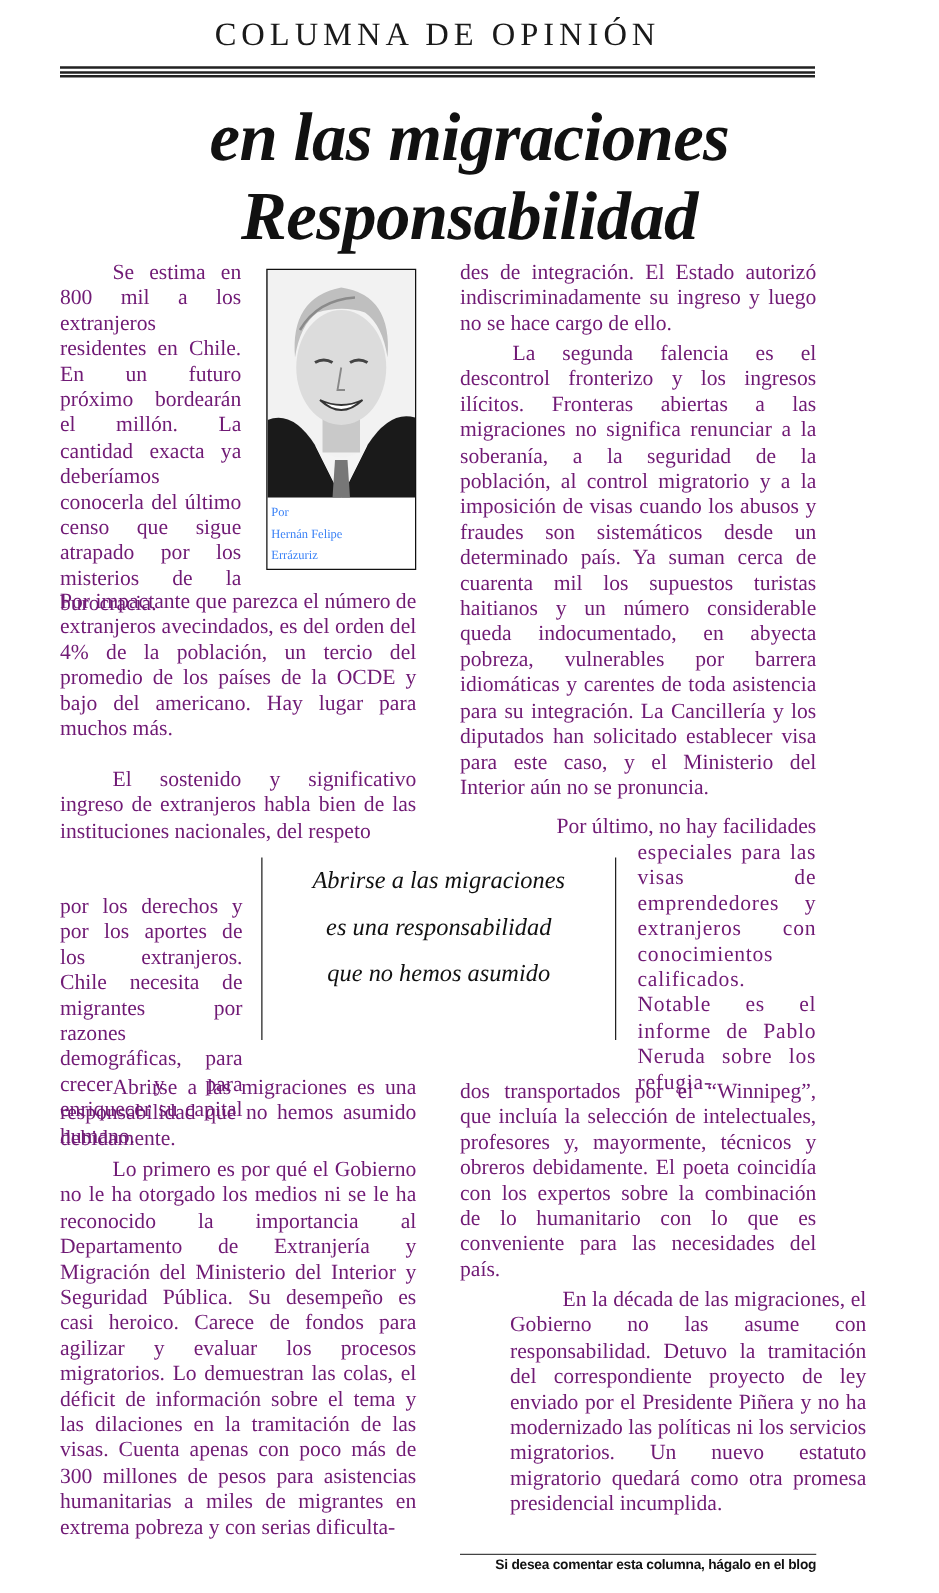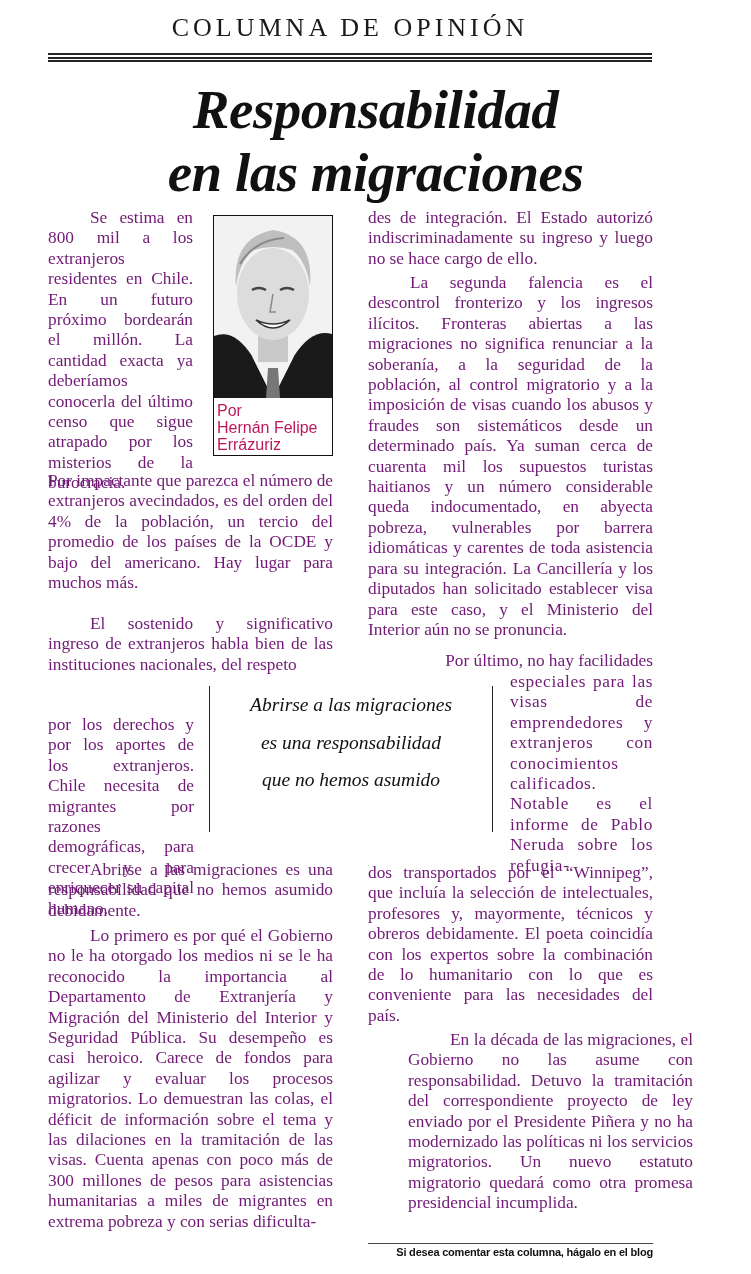--- a/index.html
+++ b/index.html
@@ -24,22 +24,22 @@
   .indent { text-indent: 42px; }
   .photo-box {
     position: absolute; left: 213px; top: 215px; width: 120px; height: 241px;
     border: 1px solid #111; background: #fff; box-sizing: border-box;
   }
   .photo {
     width: 118px; height: 182px; background: #1c1c1c; position: relative; overflow: hidden;
   }
   .photo svg { display: block; }
   .caption {
-    font-family: Liberation Sans, sans-serif; font-size: 16px;
-    line-height: 17px; padding: 4px 0 0 3px; color: #be185d;
+    font-family: Liberation Serif, serif; font-size: 10px;
+    line-height: 17px; padding: 4px 0 0 3px; color: #3b82f6;
   }
   .pullquote {
     position: absolute; left: 209px; top: 686px; width: 284px; height: 146px;
     border-left: 1.5px solid #222; border-right: 1.5px solid #222; box-sizing: border-box;
   }
   .pullquote p {
     margin: 0; text-align: center;
     font-family: "Liberation Serif", "DejaVu Serif", serif; font-style: italic;
     font-size: 19.5px; line-height: 37.5px; color: #111; padding-top: 0px;
   }
@@ -55,22 +55,22 @@
 <body>
 
 <div class="kicker">COLUMNA DE OPINIÓN</div>
 <div class="rules">
     <div></div>
     <div></div>
     <div></div>
   </div>
 
 <h1 class="headline" style="margin:0;">
+  <span style="display:block">en las migraciones</span>
   <span style="display:block">Responsabilidad</span>
-  <span style="display:block">en las migraciones</span>
 </h1>
 
 <div class="photo-box">
   <div class="photo">
     <svg width="118" height="182" viewBox="0 0 118 182">
       <rect width="118" height="182" fill="#f2f2f2"></rect>
 
       <path d="M0 120 Q20 112 38 140 L59 182 L0 182 Z" fill="#1a1a1a"></path>
       <path d="M118 118 Q98 112 80 140 L59 182 L118 182 Z" fill="#1a1a1a"></path>
 

